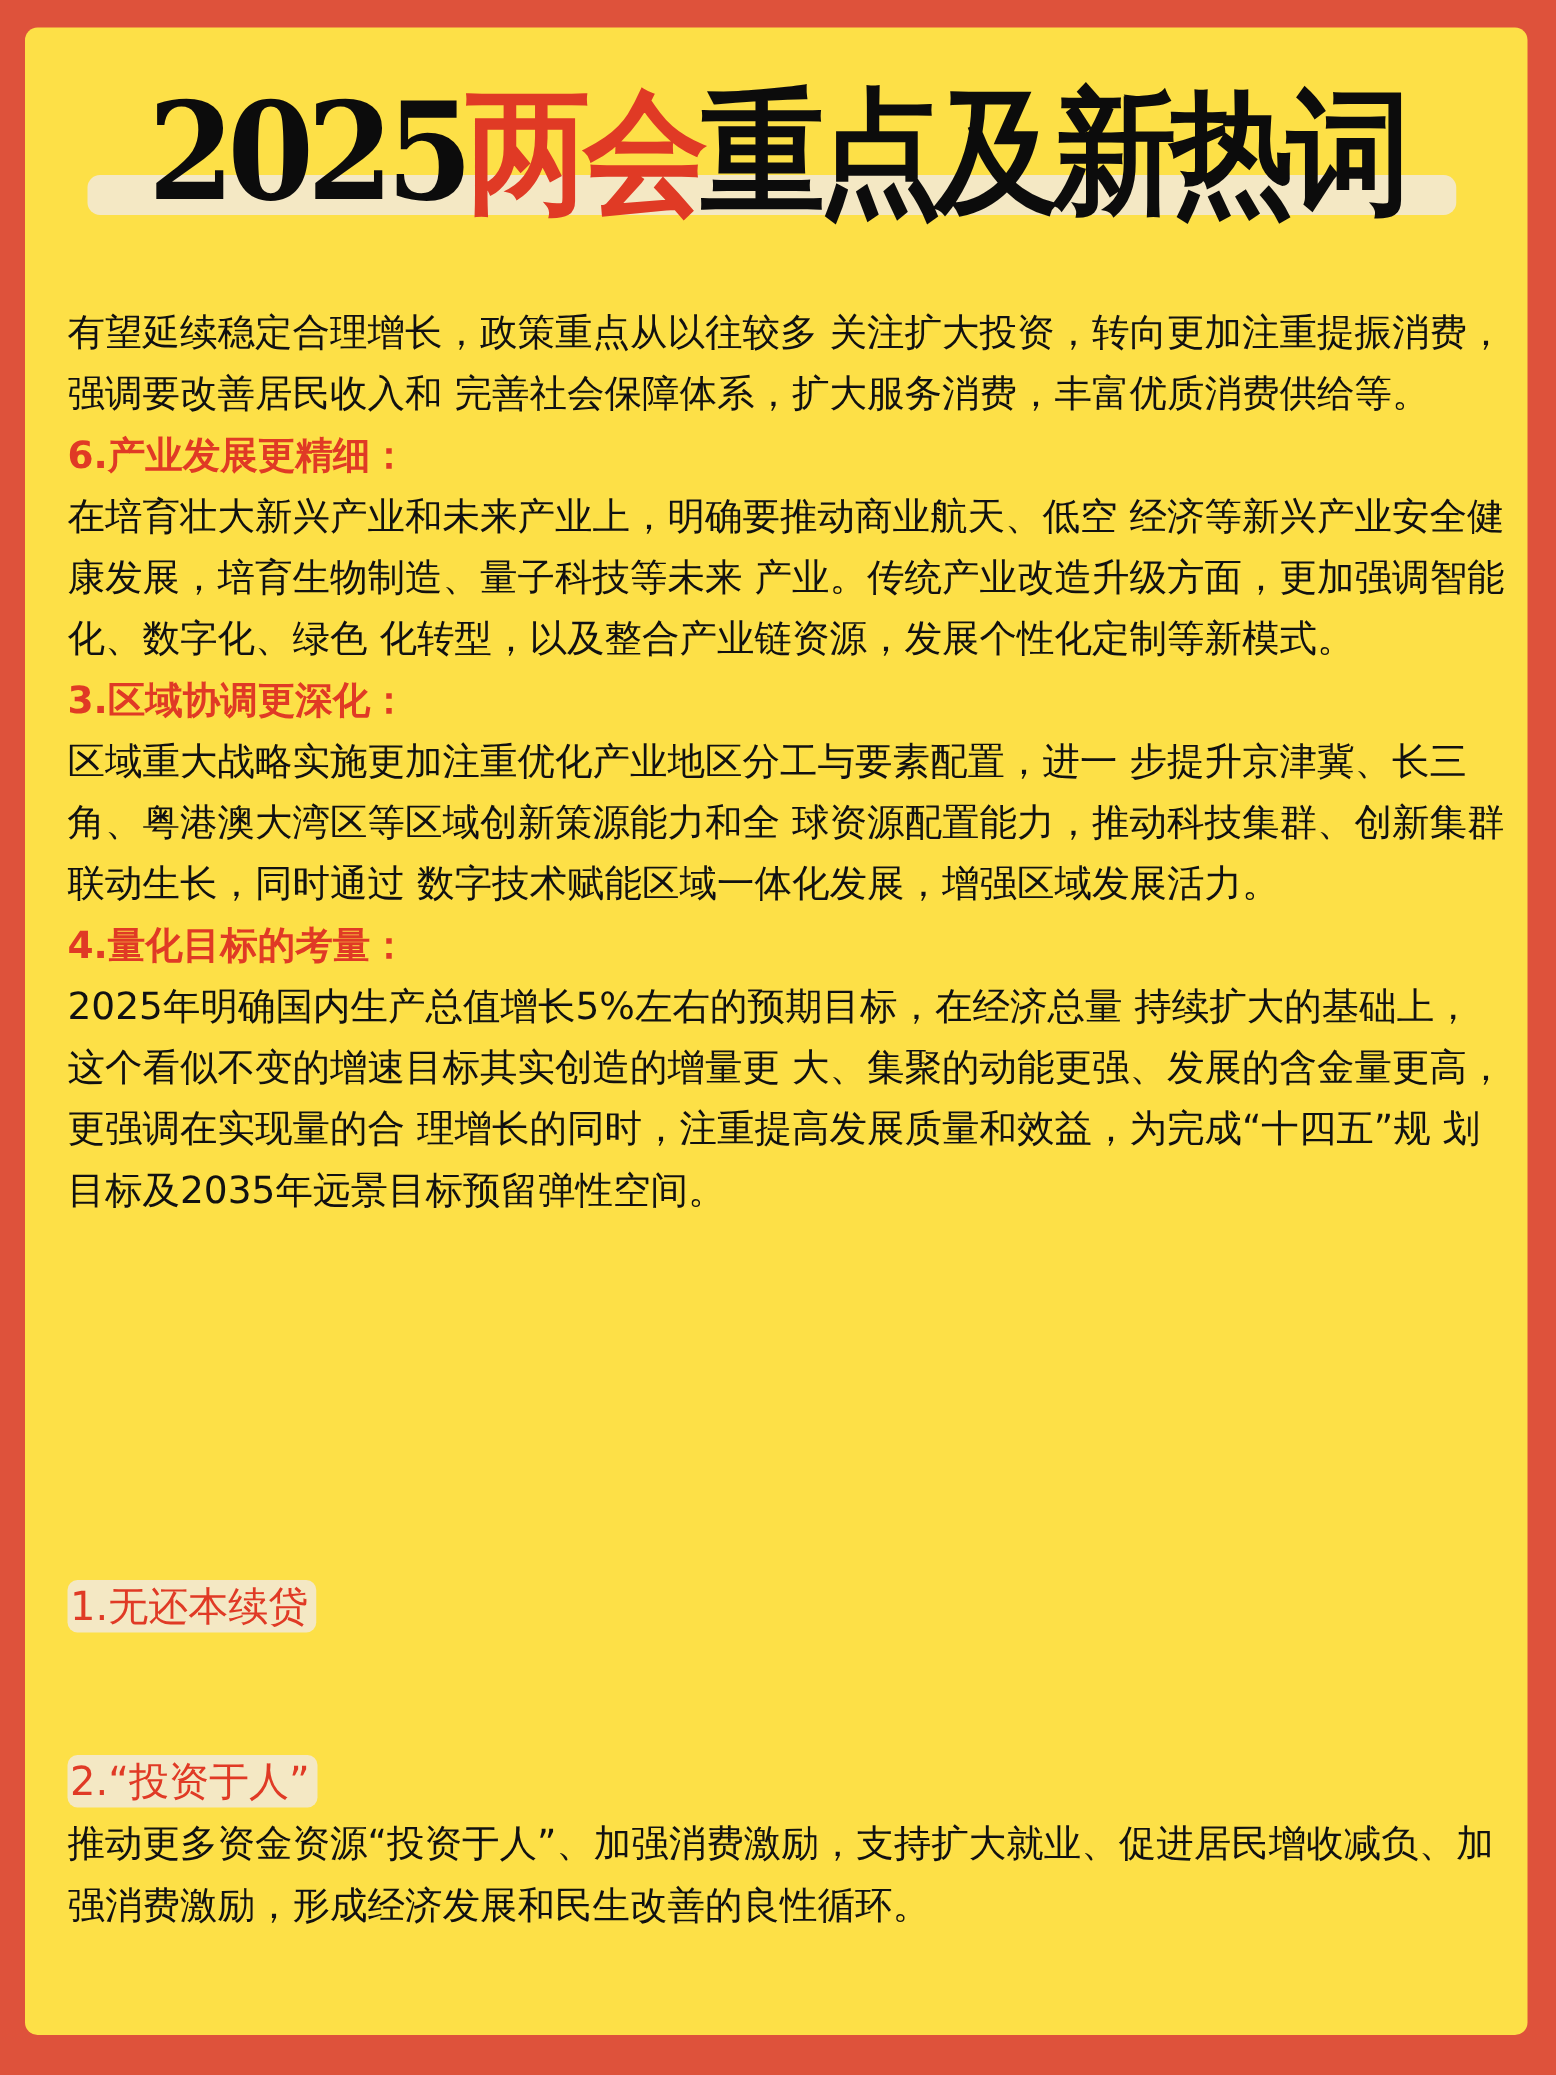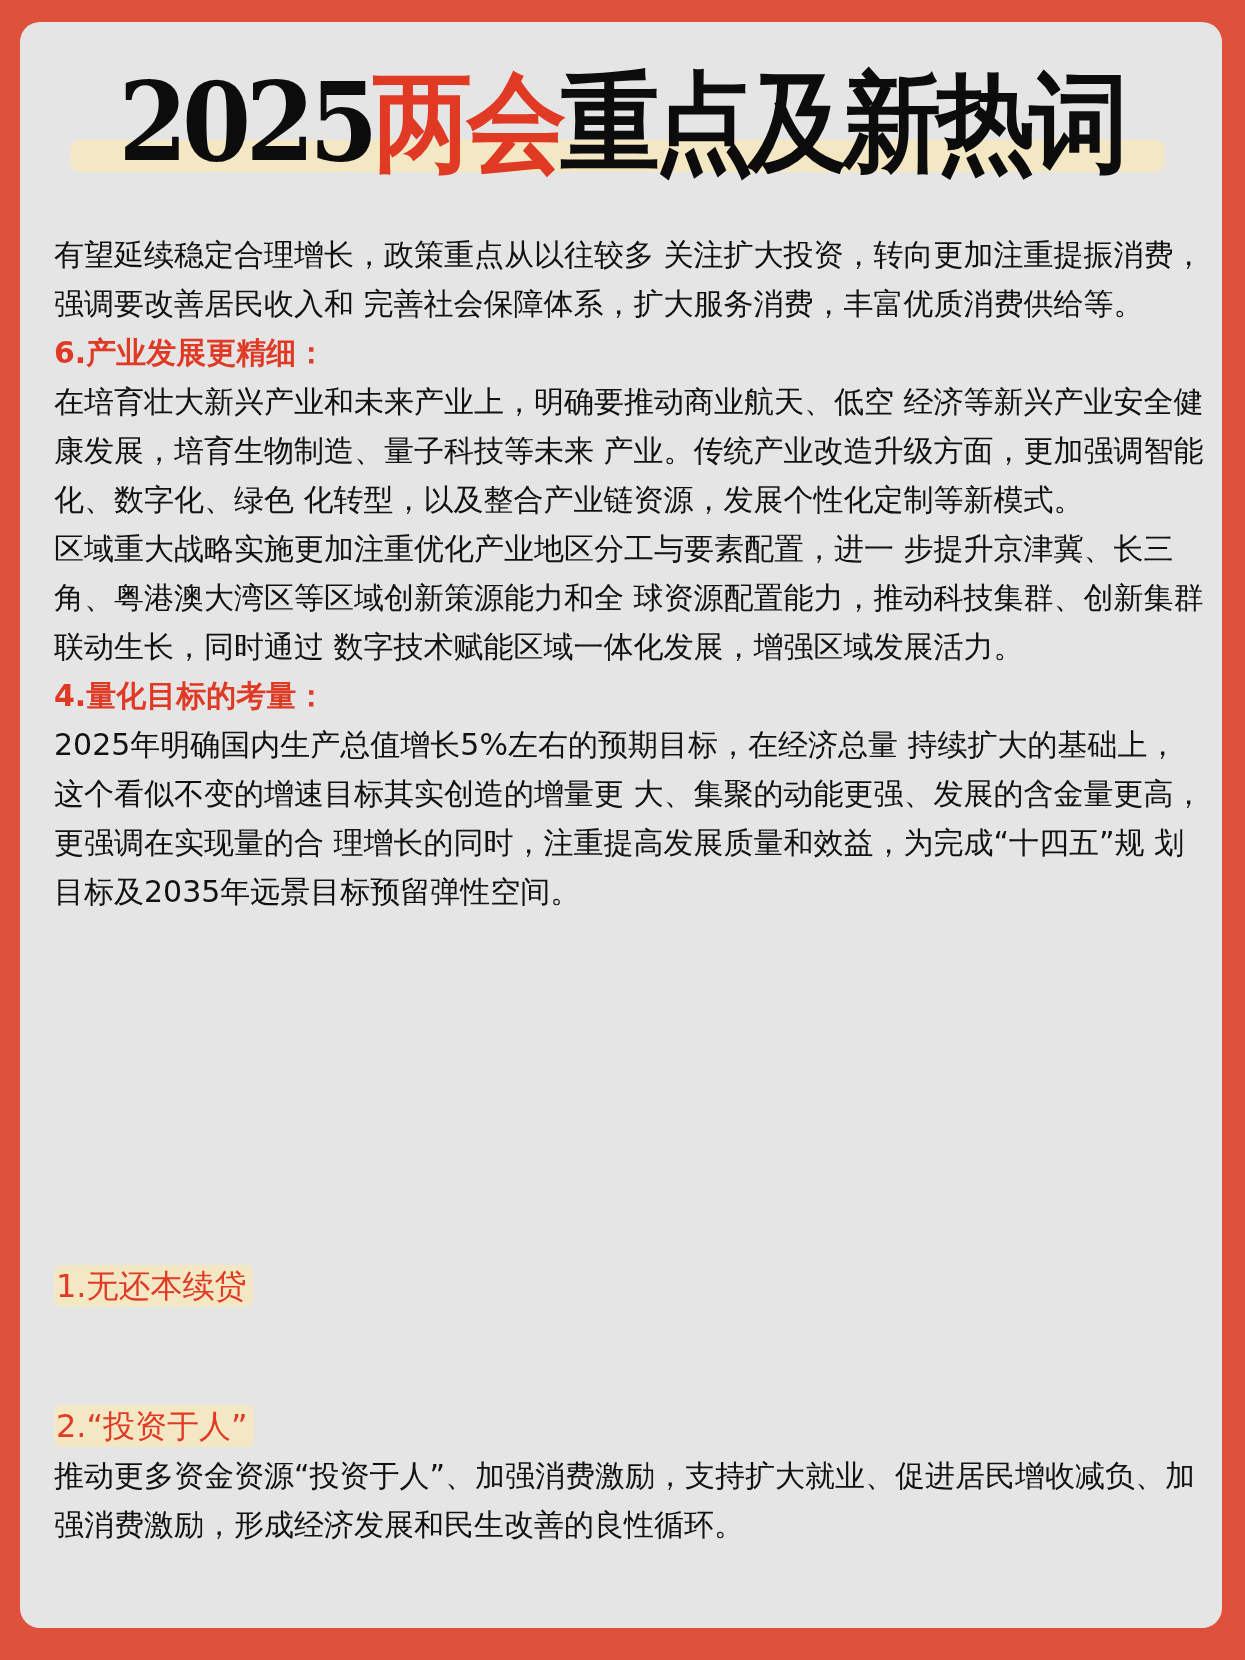--- a/index.html
+++ b/index.html
@@ -7,22 +7,22 @@
       width: 1245px; height: 1660px;
       background: #de523b;
       position: relative;
       overflow: hidden;
       font-family: "DejaVu Sans", "Liberation Sans", sans-serif;
     }
     .card {
       position: absolute;
       left: 20px; top: 22px;
       width: 1202px; height: 1606px;
-      background: #e5e5e5;
-      border-radius: 20px;
+      background: #fde047;
+      border-radius: 10px;
       overflow: hidden;
     }
     .title-wrap {
       position: absolute;
       left: 0; top: 40px; width: 100%;
       height: 120px;
     }
     .title-highlight {
       position: absolute;
       left: 50px; top: 78px;
@@ -40,21 +40,21 @@
       line-height: 120px;
       letter-spacing: -6px;
       color: #0c0c0c;
       transform: scaleX(0.92);
       white-space: nowrap;
     }
     .title .accent { color: #e03a25; }
 
     .content {
       position: absolute;
-      left: 34px; top: 208px;
+      left: 34px; top: 220px;
       width: 1150px;
       font-size: 30px;
       line-height: 49px;
       color: #111111;
     }
     .para { margin: 0; }
     .heading {
       color: #e03a25;
       font-weight: bold;
       font-size: 30px;
@@ -106,20 +106,21 @@
     <div class="title-highlight"></div>
     <div class="title"><span>2025</span><span class="accent">两会</span><span>重点及新热词</span></div>
   </div>
 
   <div class="content">
     <p class="para">有望延续稳定合理增长，政策重点从以往较多 关注扩大投资，转向更加注重提振消费，强调要改善居民收入和 完善社会保障体系，扩大服务消费，丰富优质消费供给等。</p>
 
     <p class="heading">6.产业发展更精细：</p>
     <p class="para">在培育壮大新兴产业和未来产业上，明确要推动商业航天、低空 经济等新兴产业安全健康发展，培育生物制造、量子科技等未来 产业。传统产业改造升级方面，更加强调智能化、数字化、绿色 化转型，以及整合产业链资源，发展个性化定制等新模式。</p>
 
+    <p class="heading">3.区域协调更深化：</p>
     <p class="para">区域重大战略实施更加注重优化产业地区分工与要素配置，进一 步提升京津冀、长三角、粤港澳大湾区等区域创新策源能力和全 球资源配置能力，推动科技集群、创新集群联动生长，同时通过 数字技术赋能区域一体化发展，增强区域发展活力。</p>
 
     <p class="heading">4.量化目标的考量：</p>
     <p class="para">2025年明确国内生产总值增长5%左右的预期目标，在经济总量 持续扩大的基础上，这个看似不变的增速目标其实创造的增量更 大、集聚的动能更强、发展的含金量更高，更强调在实现量的合 理增长的同时，注重提高发展质量和效益，为完成“十四五”规 划目标及2035年远景目标预留弹性空间。</p>
   </div>
 
 
   <div class="hot" style="top:1240px;">
     <span class="hot-tag">1.无还本续贷</span>
   </div>

